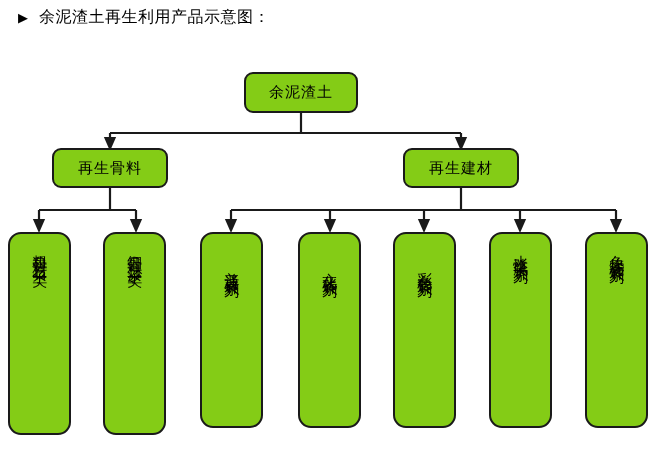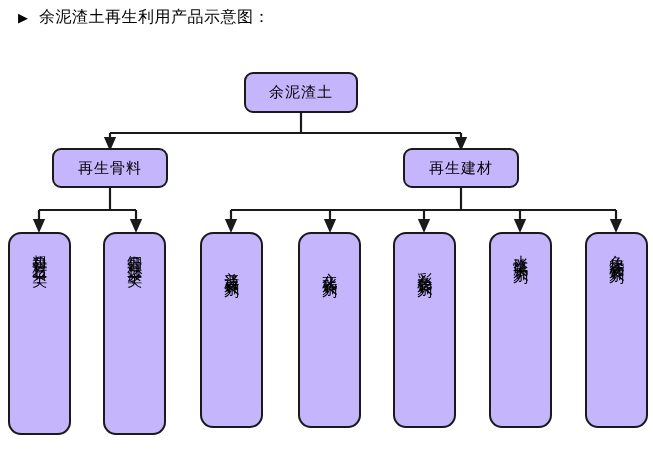--- a/index.html
+++ b/index.html
@@ -52,21 +52,21 @@
     top: 0;
     width: 653px;
     height: 452px;
     pointer-events: none;
   }
 
   
   .node {
     position: absolute;
     box-sizing: border-box;
-    background: #c4b5fd;
+    background: #84cc16;
     border: 2px solid #1a1a1a;
     border-radius: 9px;
     display: flex;
     align-items: center;
     justify-content: center;
     overflow: hidden;
   }
   .node.horizontal .node-label {
     font-size: 15px;
     letter-spacing: 1px;

